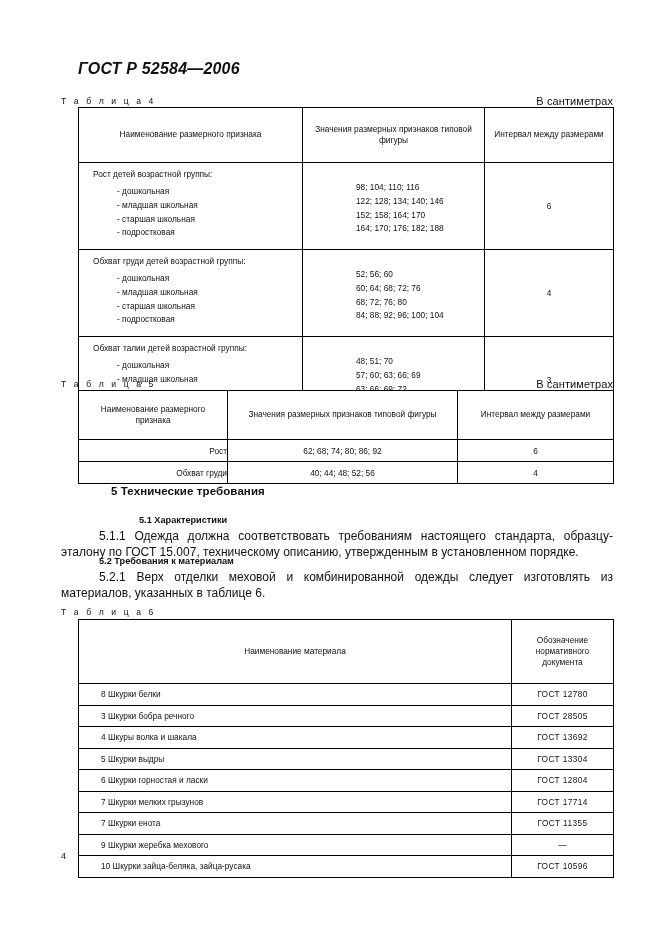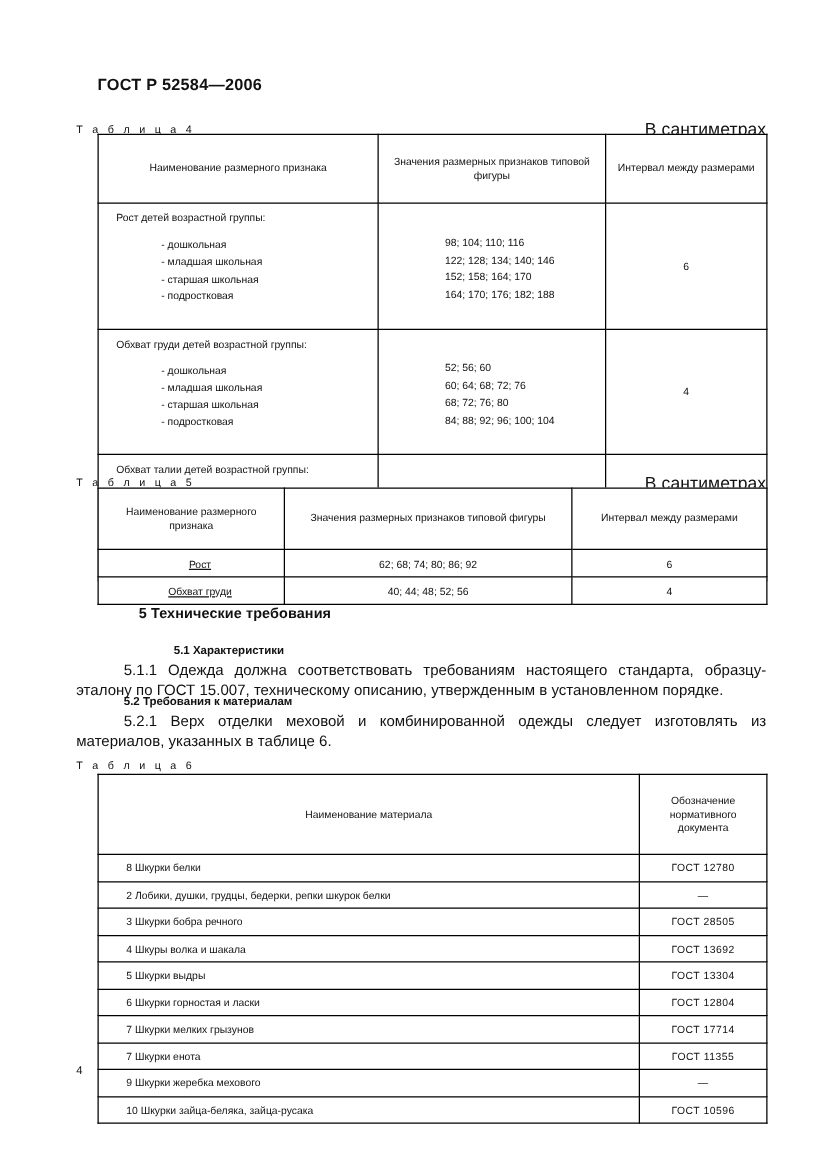--- a/index.html
+++ b/index.html
@@ -20,41 +20,42 @@
     background: #ffffff;
     overflow: hidden;
     box-sizing: border-box;
   }
 
   
   .doc-header {
     position: absolute;
     left: 78px;
     top: 60px;
-    font-size: 13px;
+    font-size: 16px;
     font-weight: bold;
     letter-spacing: 0.2px;
+    font-style: italic;
   }
 
   
   .caption-row {
     position: absolute;
     left: 61px;
     right: 48px;
     display: flex;
     justify-content: space-between;
     align-items: center;
     font-size: 8.6px;
   }
   .caption-label {
     letter-spacing: 2.6px;
   }
   .caption-unit {
     letter-spacing: 0.1px;
-    font-size: 14px;
+    font-size: 11px;
   }
 
   
   .gost-table {
     position: absolute;
     border-collapse: collapse;
     table-layout: fixed;
     font-size: 8.3px;
     background: #fff;
   }
@@ -80,21 +81,21 @@
   .grp-cell {
     padding: 7px 0 8px 14px !important;
     vertical-align: top;
     line-height: 1.0;
   }
   .grp-title {
     margin: 0 0 8px 0;
     white-space: nowrap;
   }
   .grp-list {
-    margin: 12px;
+    margin: 0;
     padding: 0;
     list-style: none;
   }
   .grp-list li {
     margin: 0 0 2.5px 0;
     padding-left: 24px;
     line-height: 1.35;
     white-space: nowrap;
   }
   .val-cell {
@@ -123,21 +124,21 @@
     vertical-align: middle;
   }
 
   
   #table5 { left: 78px; top: 390px; width: 535px; }
   #table5 thead td { height: 38px; }
   #table5 .c1 { width: 149px; }
   #table5 .c2 { width: 230px; }
   #table5 .c3 { width: 156px; }
   #table5 tbody td { height: 21px; }
-  #table5 .name-cell { padding-left: 14px; text-align: center; text-decoration: underline; }
+  #table5 .name-cell { padding-left: 14px; text-align: right; }
   #table5 .mid-cell { text-align: center; }
   #table5 .int-cell { text-align: center; }
 
   
   .sec-head {
     position: absolute;
     left: 99px;
     font-size: 11.5px;
     font-weight: bold;
     letter-spacing: 0.1px;
@@ -330,24 +331,20 @@
         <td>Наименование материала</td>
         <td>Обозначение нормативного документа</td>
       </tr>
     </thead>
     <tbody>
       <tr>
         <td class="mat-cell">8  Шкурки белки</td>
         <td class="doc-cell">ГОСТ  12780</td>
       </tr>
       <tr>
-        <td class="mat-cell">2  Лобики, душки, грудцы, бедерки, репки шкурок белки</td>
-        <td class="doc-cell">—</td>
-      </tr>
-      <tr>
         <td class="mat-cell">3  Шкурки бобра речного</td>
         <td class="doc-cell">ГОСТ  28505</td>
       </tr>
       <tr>
         <td class="mat-cell">4  Шкуры волка и шакала</td>
         <td class="doc-cell">ГОСТ  13692</td>
       </tr>
       <tr>
         <td class="mat-cell">5  Шкурки выдры</td>
         <td class="doc-cell">ГОСТ  13304</td>

